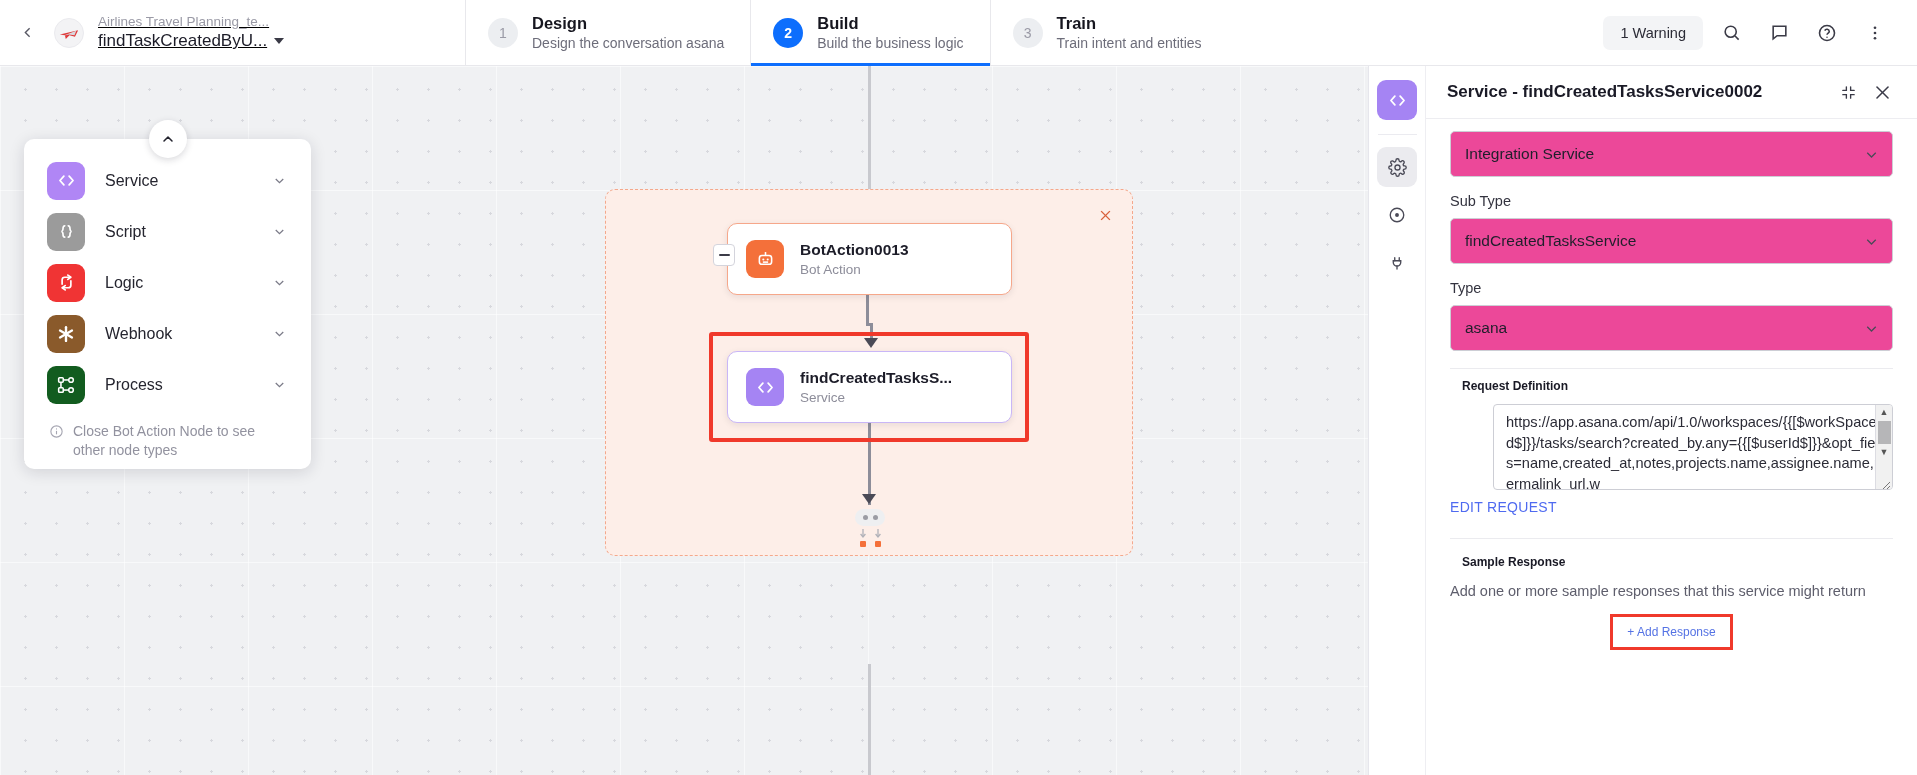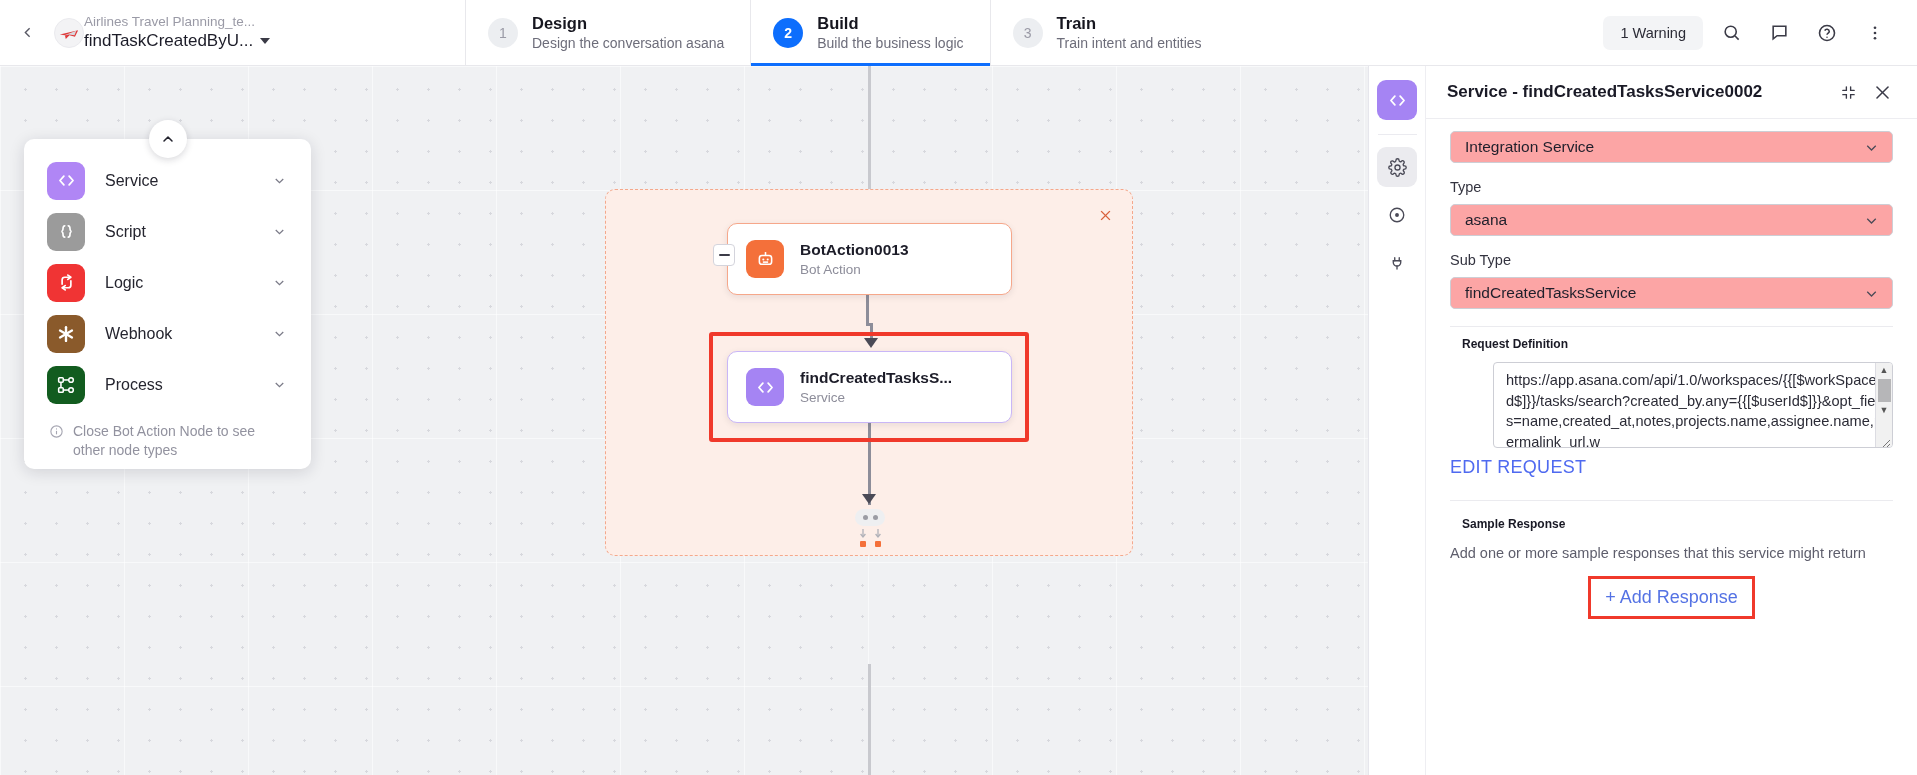--- a/index.html
+++ b/index.html
@@ -19,21 +19,21 @@
   .tb-left { display: flex; align-items: center; padding-left: 14px; width: 465px; flex: none; }
   .back-chevron {
     width: 26px; height: 26px; display: flex; align-items: center; justify-content: center;
     color: #5a5a66; cursor: pointer; flex: none;
   }
   .bot-avatar {
     width: 30px; height: 30px; border-radius: 50%; margin-left: 14px; flex: none;
     background: #f3f3f5; border: 1px solid #eaeaee;
     display: flex; align-items: center; justify-content: center; overflow: hidden;
   }
-  .bot-titles { display: flex; flex-direction: column; justify-content: flex-end; min-width: 0; }
+  .bot-titles { margin-left: 14px; display: flex; flex-direction: column; justify-content: flex-end; min-width: 0; text-decoration: underline; }
   .bot-sub { font-size: 13.5px; color: #9a9aa6; line-height: 17px; white-space: nowrap; }
   .bot-name-row { display: flex; align-items: center; gap: 7px; }
   .bot-name { font-size: 17px; color: #1c1c28; line-height: 22px; white-space: nowrap; }
   .caret-down-sm {
     width: 0; height: 0; border-left: 5px solid transparent; border-right: 5px solid transparent;
     border-top: 6px solid #3a3a46; cursor: pointer;
   }
 
   .steps { display: flex; align-items: stretch; flex: none; }
   .step {
@@ -200,47 +200,47 @@
   .rtitle { font-size: 17px; font-weight: bold; color: #1a1a26; flex: 1; white-space: nowrap; }
   .rhead-ic {
     width: 34px; height: 34px; border-radius: 6px; cursor: pointer;
     display: flex; align-items: center; justify-content: center; color: #3a3a47;
   }
 
   .rcontent { flex: 1; overflow: hidden; padding: 12px 24px 0 24px; position: relative; }
   .fld { margin-bottom: 16px; }
   .fld-label { font-size: 14.5px; color: #33333f; margin-bottom: 9px; }
   .select-box {
-    height: 32px; border: 1px solid #cdced5; border-radius: 5px; background: #fca5a5;
+    height: 46px; border: 1px solid #cdced5; border-radius: 5px; background: #ec4899;
     display: flex; align-items: center; padding: 0 12px 0 14px; cursor: pointer;
   }
   .select-val { flex: 1; font-size: 15.5px; color: #1f1f2b; white-space: nowrap; overflow: hidden; text-overflow: ellipsis; }
   .select-chev { color: #4a4a57; display: flex; align-items: center; }
 
   .sec-title { font-size: 12px; font-weight: bold; color: #191925; margin: 10px 12px 11px; }
   .ta-wrap { position: relative; border: 1px solid #cdced5; border-radius: 4px; background: #fff; height: 86px; overflow: hidden; margin-left: 43px; }
   .ta-text {
     padding: 7px 10px 0 12px; font-size: 14.6px; line-height: 20.5px; color: #2b2b36;
     word-break: break-all; width: 404px; white-space: normal;
   }
   .ta-sb {
     position: absolute; right: 0; top: 0; width: 17px; height: 100%;
     background: #f1f1f1; border-left: 1px solid #dcdce2;
     display: flex; flex-direction: column; align-items: center;
   }
   .sb-arrow { font-size: 9px; color: #555; line-height: 1; padding: 3px 0; }
   .sb-thumb { width: 13px; height: 23px; background: #b6b6b8; margin: 1px 0; }
   .ta-resize { position: absolute; right: 1px; bottom: 1px; width: 12px; height: 12px; color: #777; }
 
-  .link-btn { font-size: 18px; color: #4f6af0; letter-spacing: 0.3px; cursor: pointer; margin-top: 9px; display: inline-block; }
+  .link-btn { font-size: 14px; color: #4f6af0; letter-spacing: 0.3px; cursor: pointer; margin-top: 9px; display: inline-block; }
   .hr { height: 1px; background: #ebebef; margin: 17px 0 0; }
   .helper { font-size: 14.5px; color: #5e5e6c; line-height: 22px; margin-bottom: 12px; }
   .add-resp-wrap { display: flex; justify-content: center; }
   .add-resp {
-    font-size: 18px; color: #5472e4; padding: 8px 14px; cursor: pointer;
+    font-size: 12px; color: #5472e4; padding: 8px 14px; cursor: pointer;
     border: 3px solid #f0392b; background: #fff;
   }
 </style>
 </head>
 <body>
 
 <div id="app">
 
   <div class="topbar">
     <div class="tb-left">
@@ -556,35 +556,35 @@
             <span class="select-val">Integration Service</span>
             <span class="select-chev">
               <svg width="17" height="17" viewBox="0 0 24 24" fill="none" stroke="currentColor" stroke-width="1.8">
                   <polyline points="6 9.5 12 15.5 18 9.5"></polyline>
                 </svg>
             </span>
           </div>
         </div>
 
         <div class="fld">
-          <div class="fld-label">Type</div>
+          <div class="fld-label">Sub Type</div>
           <div class="select-box">
-            <span class="select-val">asana</span>
+            <span class="select-val">findCreatedTasksService</span>
             <span class="select-chev">
               <svg width="17" height="17" viewBox="0 0 24 24" fill="none" stroke="currentColor" stroke-width="1.8">
                   <polyline points="6 9.5 12 15.5 18 9.5"></polyline>
                 </svg>
             </span>
           </div>
         </div>
 
         <div class="fld">
-          <div class="fld-label">Sub Type</div>
+          <div class="fld-label">Type</div>
           <div class="select-box">
-            <span class="select-val">findCreatedTasksService</span>
+            <span class="select-val">asana</span>
             <span class="select-chev">
               <svg width="17" height="17" viewBox="0 0 24 24" fill="none" stroke="currentColor" stroke-width="1.8">
                   <polyline points="6 9.5 12 15.5 18 9.5"></polyline>
                 </svg>
             </span>
           </div>
         </div>
 
         <div class="hr"></div>
 

